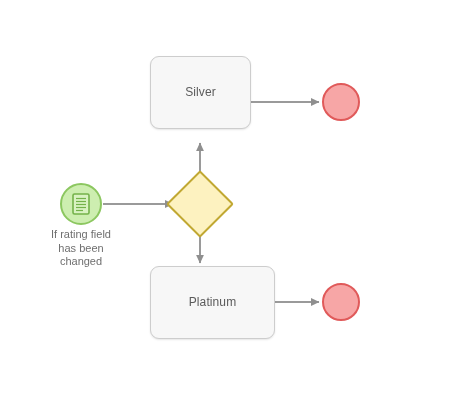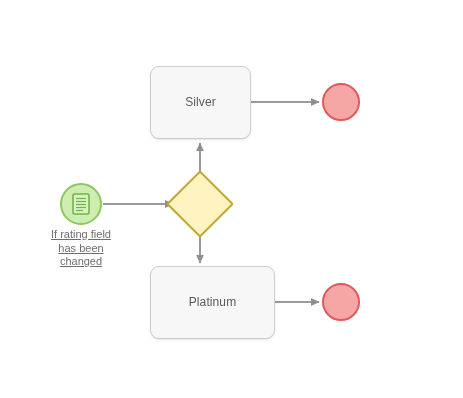--- a/index.html
+++ b/index.html
@@ -38,21 +38,21 @@
     justify-content: center;
     box-shadow: 0 1px 2px rgba(0,0,0,0.10);
   }
   .task-label {
     font-size: 12px;
     color: #5b5b5b;
     text-align: center;
     line-height: 1.25;
     letter-spacing: 0.1px;
   }
-  #task-silver   { left: 150px; top: 66px;  width: 101px; height: 73px; }
+  #task-silver   { left: 150px; top: 56px;  width: 101px; height: 73px; }
   #task-platinum { left: 150px; top: 266px; width: 125px; height: 73px; }
 
   
   .start-event {
     position: absolute;
     left: 60px;
     top: 183px;
     width: 42px;
     height: 42px;
     box-sizing: border-box;
@@ -103,21 +103,20 @@
   .event-label {
     position: absolute;
     left: 31px;
     top: 228px;
     width: 100px;
     text-align: center;
     font-size: 11px;
     line-height: 13.5px;
     color: #6f6f6f;
     white-space: pre-line;
-    text-decoration: underline;
   }
 </style>
 </head>
 <body>
 
 <div id="canvas">
 
   <svg id="edges" viewBox="0 0 463 398" xmlns="http://www.w3.org/2000/svg">
     <defs>
       <marker id="arrow" markerWidth="9" markerHeight="9" refX="8" refY="4.5" orient="auto" markerUnits="userSpaceOnUse">

